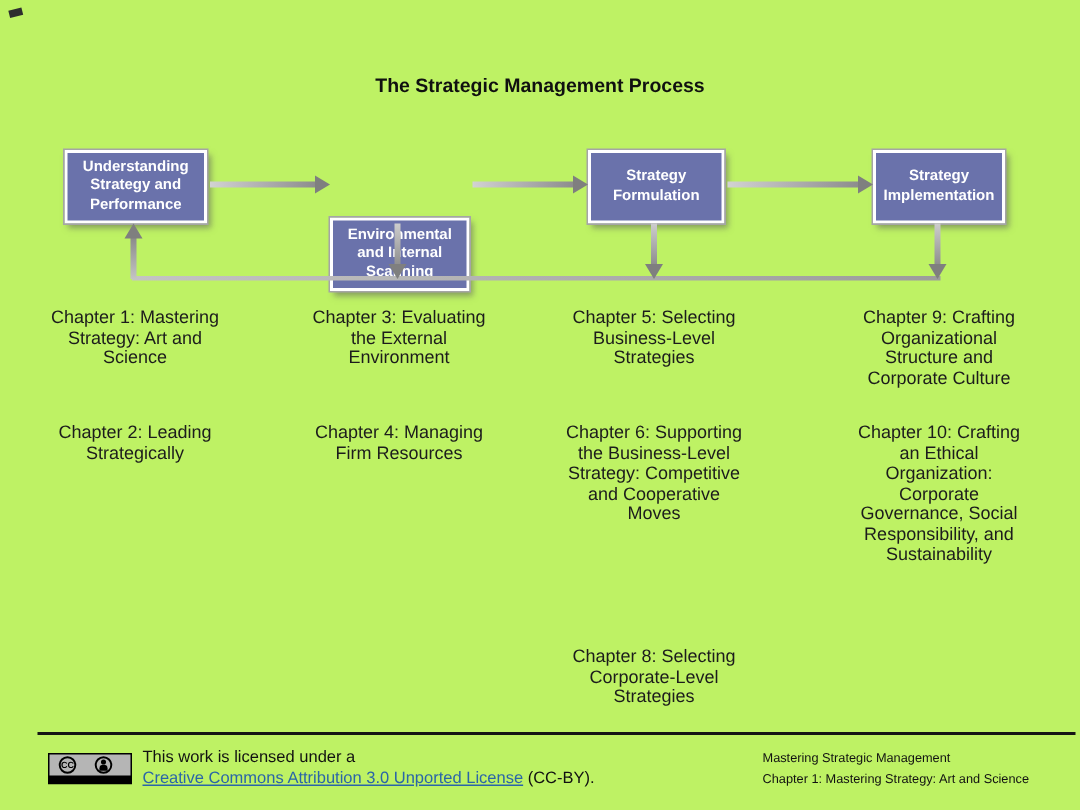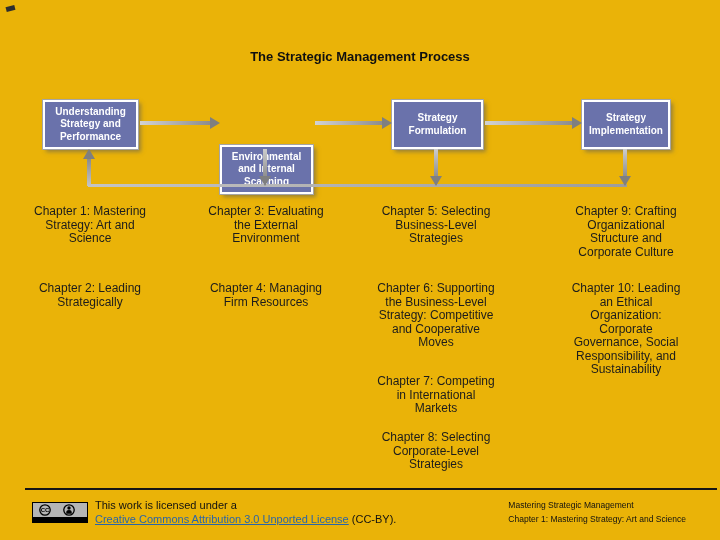--- a/index.html
+++ b/index.html
@@ -1,17 +1,17 @@
 <!DOCTYPE html>
 <html><head>
 <meta charset="utf-8">
 <style>
   html,body { margin:0; padding:0; background:#ffffff; }
   .canvas {
-    position:relative; width:720px; height:540px; background:#eab308;
+    position:relative; width:720px; height:540px; background:#bef264;
     font-family:"Liberation Sans", sans-serif; overflow:hidden;
   }
   .corner-mark { position:absolute; left:6px; top:6px; width:9px; height:5px;
     background:#2e2e2e; transform:rotate(-14deg); }
 
   .title { position:absolute; left:0; top:49px; width:720px; margin:0;
     text-align:center; font-size:13px; font-weight:bold; color:#101010; }
 
   
   .pbox { position:absolute; top:100px; height:49px;
@@ -112,32 +112,29 @@
 Firm Resources</div>
 
   <div class="chap col3 row1">Chapter 5: Selecting
 Business-Level
 Strategies</div>
   <div class="chap col3 row2">Chapter 6: Supporting
 the Business-Level
 Strategy: Competitive
 and Cooperative
 Moves</div>
-  <div class="chap col3" style="top:375px;">Chapter 7: Competing
-in International
-Markets</div>
   <div class="chap col3" style="top:431px;">Chapter 8: Selecting
 Corporate-Level
 Strategies</div>
 
   <div class="chap col4 row1">Chapter 9: Crafting
 Organizational
 Structure and
 Corporate Culture</div>
-  <div class="chap col4 row2">Chapter 10: Leading
+  <div class="chap col4 row2">Chapter 10: Crafting
 an Ethical
 Organization:
 Corporate
 Governance, Social
 Responsibility, and
 Sustainability</div>
 
   <div class="footer-rule"></div>
 
   <div class="cc-badge">

